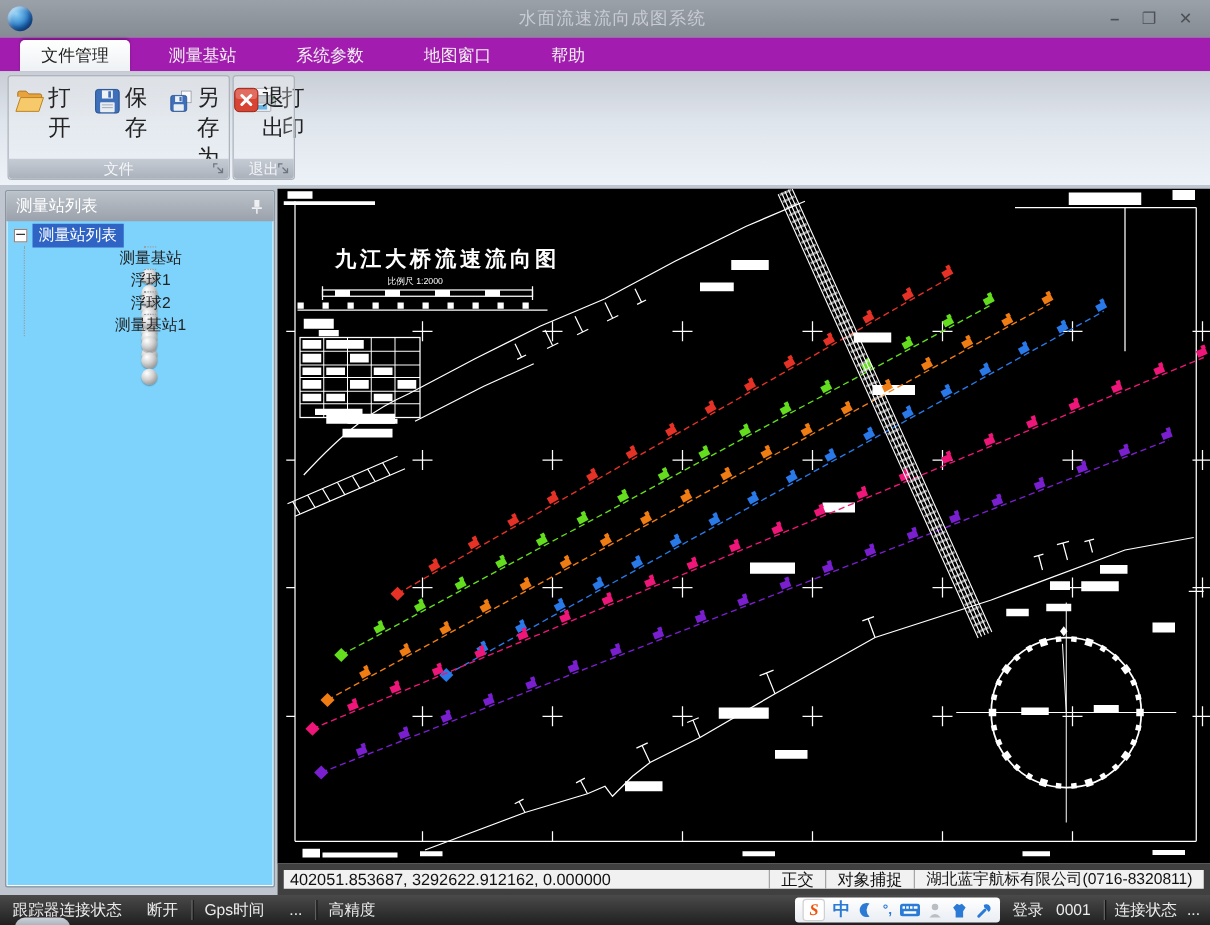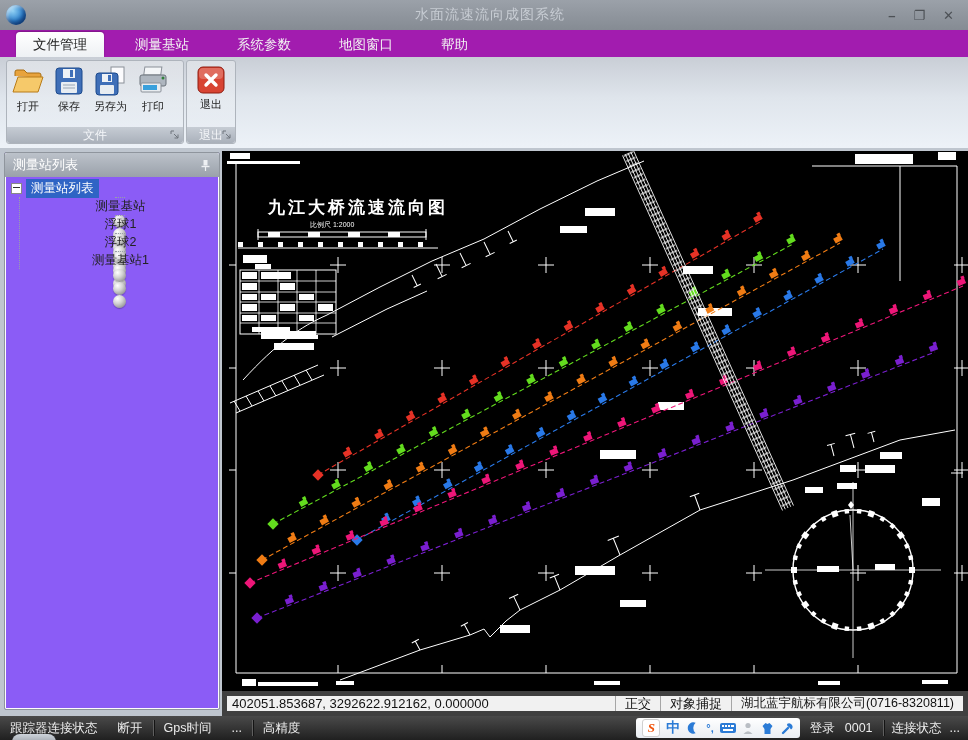--- a/index.html
+++ b/index.html
@@ -27,32 +27,32 @@
   .tab:first-child{margin-left:16px;}
   .tab.active{background:linear-gradient(#ffffff,#eef1f4);color:#222;
     border-radius:4px 4px 0 0;box-shadow:0 -1px 2px rgba(0,0,0,.25);}
   
   .ribbon{position:absolute;left:0;top:57px;width:968px;height:91px;
     background:linear-gradient(180deg,#c9ced6 0%,#dfe5ec 45%,#edf2f8 100%);
     border-bottom:1px solid #9aa0a8;}
   .rgroup{position:absolute;top:3px;height:82px;border:1px solid #aeb4bc;border-radius:3px;
     background:linear-gradient(180deg,rgba(255,255,255,.35),rgba(255,255,255,0));}
   .rgroup .btnrow{display:flex;align-items:flex-start;height:64px;padding-top:3px;}
-  .rbtn{display:flex;flex-direction:column;align-items:center;gap:3px;padding:2px 5px;
-    font-size:11px;color:#222;border-radius:3px;}
+  .rbtn{display:flex;flex-direction:row;gap:3px;padding:2px 5px;
+    font-size:18px;color:#222;border-radius:3px;}
   .rbtn svg{display:block;}
   .glabel{position:absolute;left:0;right:0;bottom:0;height:16px;
     background:linear-gradient(#c6ccd4,#aab1bb);border-radius:0 0 3px 3px;
     color:#f4f6f9;font-size:12px;display:flex;align-items:center;justify-content:center;}
   .launcher{position:absolute;right:3px;bottom:3px;width:10px;height:10px;}
   
   .workspace{position:absolute;left:0;top:148px;width:968px;height:568px;background:#bfc6cf;}
   
   .sidepanel{position:absolute;left:4px;top:4px;width:214px;height:556px;
-    border:1px solid #8f959d;background:#8b5cf6;border-radius:2px;
+    border:1px solid #8f959d;background:#7dd3fc;border-radius:2px;
     box-shadow:inset 0 0 0 1px #fdfdfe;}
   .sidehead{height:24px;background:linear-gradient(#bcc2ca,#9aa1aa);color:#fff;
     font-size:13px;display:flex;align-items:center;padding:0 8px;border-radius:2px 2px 0 0;}
   .sidehead .pin{margin-left:auto;}
   .gridhead{height:21px;display:flex;align-items:center;border-bottom:1px solid #bfc4c9;
     background:linear-gradient(#f6f8fa,#d9dde2);font-size:12.5px;color:#222;}
   .gridhead .name{flex:1;padding-left:6px;}
   .gridhead .col{width:27px;height:100%;border-left:1px solid #bfc4c9;}
   .tree{font-size:12.5px;color:#222;padding-top:2px;}
   .trow{height:18px;display:flex;align-items:center;}

